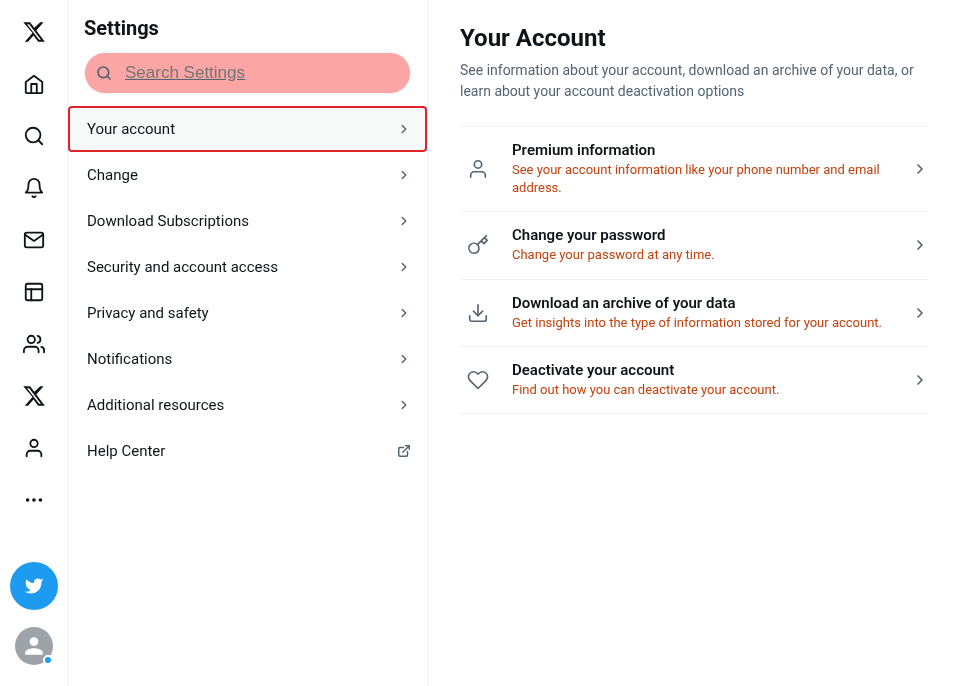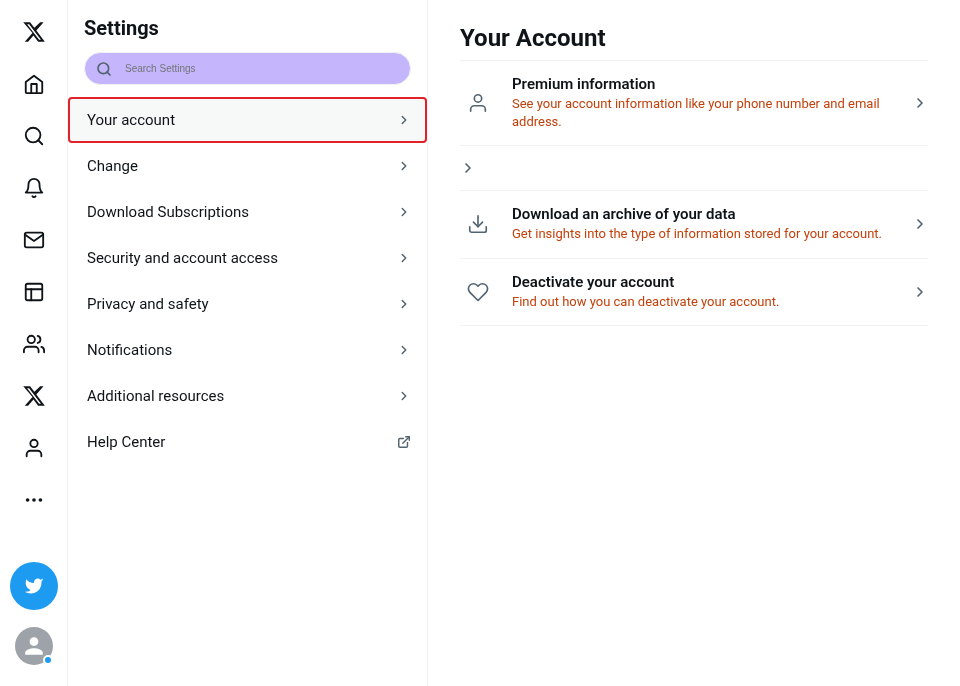--- a/index.html
+++ b/index.html
@@ -85,24 +85,25 @@
     }
     .search-box {
       margin: 0 16px 12px 16px;
       position: relative;
     }
     .search-box input {
       width: 100%;
       padding: 10px 16px 10px 40px;
       border-radius: 9999px;
       border: 1px solid #eff3f4;
-      background: #c4b5fd;
-      font-size: 10px;
+      background: #fca5a5;
+      font-size: 17px;
       outline: none;
       color: #536471;
+      text-decoration: underline;
     }
     .search-icon-wrap {
       position: absolute;
       left: 12px;
       top: 50%;
       transform: translateY(-50%);
       color: #536471;
       font-size: 16px;
     }
 
@@ -362,20 +363,21 @@
             <polyline points="15 3 21 3 21 9"></polyline>
             <line x1="10" y1="14" x2="21" y2="3"></line>
           </svg>
         </span>
       </div>
     </div>
 </aside>
 
 <main class="main-content">
   <h2 class="page-title">Your Account</h2>
+  <p class="page-description">See information about your account, download an archive of your data, or learn about your account deactivation options</p>
 
   <div id="options-list">
       <div class="option-item">
     <div class="option-left">
       <div class="option-icon">
         <svg width="22" height="22" viewBox="0 0 24 24" fill="none" stroke="currentColor" stroke-width="1.8" stroke-linecap="round" stroke-linejoin="round">
               <path d="M20 21v-2a4 4 0 00-4-4H8a4 4 0 00-4 4v2"></path>
               <circle cx="12" cy="7" r="4"></circle>
             </svg>
       </div>
@@ -384,20 +386,31 @@
         <div class="option-desc">See your account information like your phone number and email address.</div>
       </div>
     </div>
     <div class="option-chevron">
       <svg width="16" height="16" viewBox="0 0 24 24" fill="none" stroke="currentColor" stroke-width="2.5" stroke-linecap="round" stroke-linejoin="round">
             <polyline points="9 18 15 12 9 6"></polyline>
           </svg>
     </div>
   </div>
       <div class="option-item">
+    <div class="option-left">
+      <div class="option-icon">
+        <svg width="22" height="22" viewBox="0 0 24 24" fill="none" stroke="currentColor" stroke-width="1.8" stroke-linecap="round" stroke-linejoin="round">
+              <path d="M21 2l-2 2m-7.61 7.61a5.5 5.5 0 11-7.778 7.778 5.5 5.5 0 017.777-7.777zm0 0L15.5 7.5m0 0l3 3L22 7l-3-3m-3.5 3.5L19 4"></path>
+            </svg>
+      </div>
+      <div class="option-text">
+        <div class="option-name">Change your password</div>
+        <div class="option-desc">Change your password at any time.</div>
+      </div>
+    </div>
     <div class="option-chevron">
       <svg width="16" height="16" viewBox="0 0 24 24" fill="none" stroke="currentColor" stroke-width="2.5" stroke-linecap="round" stroke-linejoin="round">
             <polyline points="9 18 15 12 9 6"></polyline>
           </svg>
     </div>
   </div>
       <div class="option-item">
     <div class="option-left">
       <div class="option-icon">
         <svg width="22" height="22" viewBox="0 0 24 24" fill="none" stroke="currentColor" stroke-width="1.8" stroke-linecap="round" stroke-linejoin="round">

